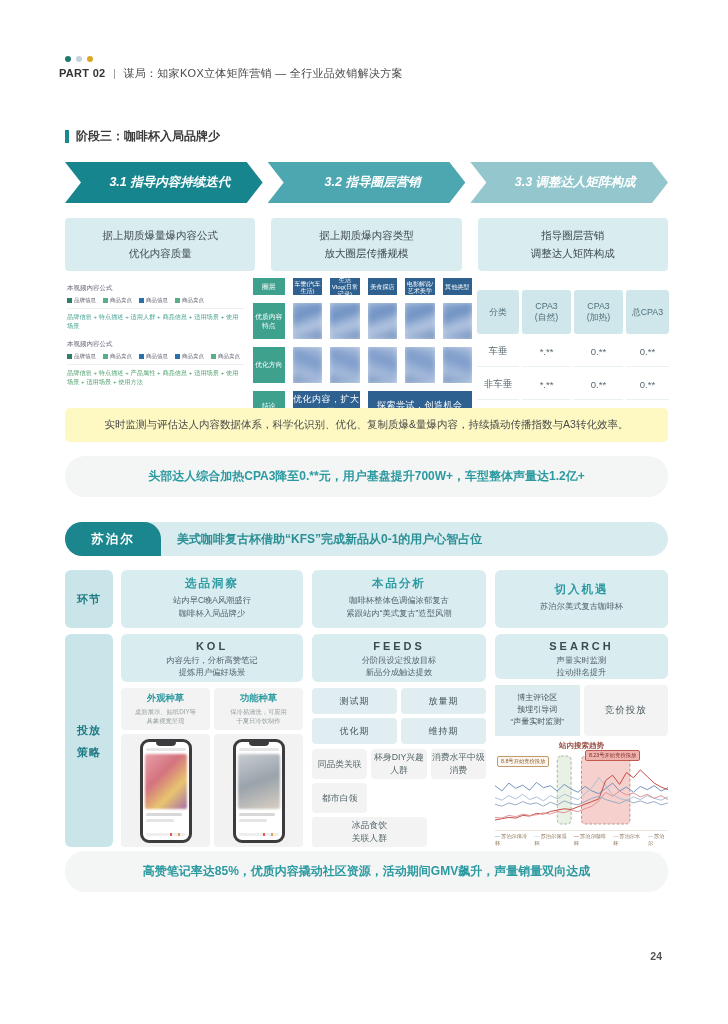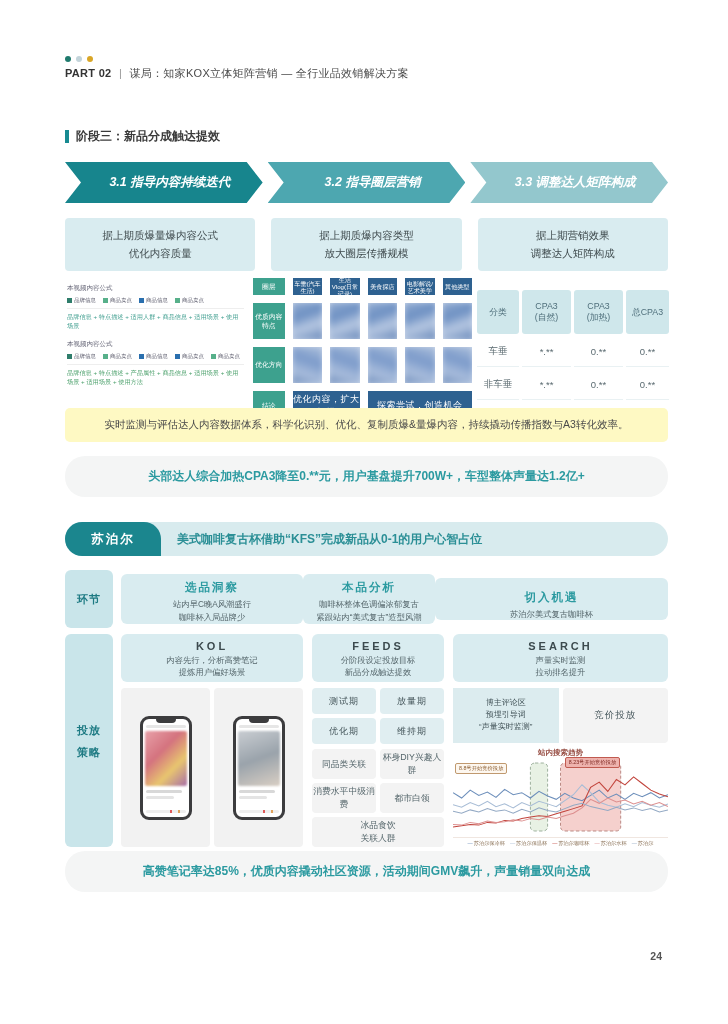--- a/index.html
+++ b/index.html
@@ -4,21 +4,21 @@
 <style>
   * { margin:0; padding:0; box-sizing:border-box; }
   html,body { background:#fff; }
   body { width:728px; height:1024px; position:relative; font-family:"Liberation Sans","DejaVu Sans",sans-serif; color:#3f4a4d; overflow:hidden; }
   .content { position:absolute; left:65px; width:603px; }
 
   
   .dots { position:absolute; top:56px; left:65px; display:flex; gap:5px; }
   .dots span { width:6px; height:6px; border-radius:50%; display:inline-block; }
   .dot1 { background:#1f7a6d; } .dot2 { background:#c3d4da; } .dot3 { background:#d9a627; }
-  .part-line { position:absolute; top:66px; left:65px; font-size:11px; color:#4a4a4a; letter-spacing:.3px; }
+  .part-line { position:absolute; top:66px; left:59px; font-size:11px; color:#4a4a4a; letter-spacing:.3px; }
   .part-line b { color:#333; }
   .part-line .div { color:#999; margin:0 4px; }
 
   .section-title { position:absolute; top:128px; left:65px; display:flex; align-items:center; font-size:12px; font-weight:bold; color:#3a3a3a; }
   .section-title .bar { width:4px; height:13px; background:#178a91; margin-right:7px; }
 
   
   .arrows { top:162px; display:flex; gap:5px; }
   .arrow { flex:1; height:41px; color:#fff; font-weight:bold; font-size:12.5px; display:flex; align-items:center; justify-content:center; padding-left:12px;
     clip-path:polygon(0 0, calc(100% - 16px) 0, 100% 50%, calc(100% - 16px) 100%, 0 100%, 16px 50%);font-style:italic; }
@@ -71,25 +71,25 @@
   .case-header { top:522px; height:34px; position:absolute; }
   .case-bar { position:absolute; left:0; right:0; height:34px; background:#d8ebee; border-radius:17px; display:flex; align-items:center; padding-left:112px; font-size:12px; font-weight:bold; color:#2b8f96; }
   .case-badge { position:absolute; left:0; top:0; width:96px; height:34px; background:#1b868e; border-radius:17px 17px 0 17px; color:#fff; font-weight:bold; font-size:12.5px; display:flex; align-items:center; justify-content:center; letter-spacing:2px; z-index:2; }
 
   
   .case-grid { top:570px; display:flex; gap:8px; }
   .left-labels { width:48px; display:flex; flex-direction:column; gap:6px; }
   .lab-box { background:#c9e5ea; border-radius:6px; color:#1d7a83; font-weight:bold; font-size:11px; display:flex; flex-direction:column; align-items:center; justify-content:center; letter-spacing:1px; line-height:2; }
   .lab-row1 { height:58px; } .lab-row2 { flex:1; }
   .cols { flex:1; display:flex; flex-direction:column; }
-  .stage-row { display:flex; height:58px; margin-bottom:6px;align-items:center; }
+  .stage-row { display:flex; gap:9px; height:58px; margin-bottom:6px; }
   .stage-box { background:#d9ecf0; border-radius:6px; text-align:center; padding-top:6px; }
   .stage-box .st { color:#2b9aa0; font-weight:bold; font-size:11.5px; letter-spacing:2px; margin-bottom:3px; }
   .stage-box .sl { font-size:8.3px; color:#55666b; line-height:1.55; }
-  .w1 { width:182px; } .w2 { width:132px; } .w3 { flex:1; }
+  .w1 { width:182px; } .w2 { width:174px; } .w3 { flex:1; }
 
   .strat-row { display:flex; gap:9px; height:213px; }
   .strat-col { display:flex; flex-direction:column; }
   .ch-box { background:#d9ecf0; border-radius:6px; text-align:center; height:48px; padding-top:6px; margin-bottom:6px; }
   .ch-box .st { font-weight:bold; font-size:11px; color:#3c4a4e; letter-spacing:3px; margin-bottom:2px; }
   .ch-box .sl { font-size:8.3px; color:#55666b; line-height:1.5; }
 
   .kol-subs { display:flex; gap:4px; height:42px; margin-bottom:4px; }
   .seed-box { flex:1; background:#f3f3f3; border-radius:4px; text-align:center; padding-top:4px; }
   .seed-box .st { color:#2b9aa0; font-weight:bold; font-size:9.3px; margin-bottom:2px; }
@@ -101,21 +101,21 @@
   .phone .topbar { position:absolute; top:6px; left:3px; right:3px; height:3px; background:#e6e6e6; border-radius:2px; }
   .phone .img { position:absolute; top:12px; left:2px; right:2px; height:55px; border-radius:2px; filter:blur(1.2px); }
   .img-a { background:linear-gradient(135deg,#e8a0a8,#d4737f 38%,#e8c56f 68%,#a96fa8); }
   .img-b { background:linear-gradient(160deg,#c9cdd2,#9aa3ab 50%,#d9cfc4); }
   .phone .cap1 { position:absolute; top:71px; left:3px; width:36px; height:3px; background:#d8d8d8; border-radius:2px; }
   .phone .cap2 { position:absolute; top:77px; left:3px; width:28px; height:3px; background:#e4e4e4; border-radius:2px; }
   .phone .eng { position:absolute; bottom:4px; left:3px; right:3px; height:3px; background:linear-gradient(90deg,#eee 60%,#e05a5a 60%,#e05a5a 66%,#eee 66%,#eee 80%,#e0a15a 80%,#e0a15a 86%,#eee 86%); border-radius:2px; }
 
   .period-grid { display:grid; grid-template-columns:1fr 1fr; gap:4px; height:56px; margin-bottom:5px; }
   .period { background:#e0eef1; border-radius:4px; display:flex; align-items:center; justify-content:center; font-size:9px; color:#44555a; letter-spacing:1px; }
-  .aud-grid { flex:1; display:grid; grid-template-columns:1fr 1fr; grid-auto-rows:1fr; gap:4px; }
+  .aud-grid { flex:1; display:grid; grid-template-columns:1fr 1fr 1fr; grid-auto-rows:1fr; gap:4px; }
   .aud { background:#f3f3f3; border-radius:4px; display:flex; align-items:center; justify-content:center; font-size:8.8px; color:#55666b; text-align:center; white-space:pre-line; line-height:1.45; }
   .aud-wide { grid-column:1 / span 2; }
 
   .search-subs { display:flex; gap:4px; height:56px; margin-bottom:5px; }
   .sr-box1 { flex:1; background:#dcecef; border-radius:0; display:flex; flex-direction:column; align-items:center; justify-content:center; font-size:8px; color:#44555a; line-height:1.5; text-align:center; }
   .sr-box2 { flex:1; background:#f3f3f3; border-radius:4px; display:flex; align-items:center; justify-content:center; font-size:9.5px; color:#44555a; letter-spacing:1px; }
 
   .chart { flex:1; position:relative; }
   .chart-title { text-align:center; font-size:7.5px; color:#9a5248; font-weight:bold; margin-bottom:1px; }
   .chart-body { position:relative; height:76px; }
@@ -139,40 +139,40 @@
   <span class="dot2"></span>
   <span class="dot3"></span>
 </div>
 <div class="part-line">
   <b>PART 02</b>
   <span class="div">|</span>
   <span>谋局：知家KOX立体矩阵营销 — 全行业品效销解决方案</span>
 </div>
 <div class="section-title">
   <span class="bar"></span>
-  <span>阶段三：新品分成触达提效</span>
+  <span>阶段三：咖啡杯入局品牌少</span>
 </div>
 
 <div class="content arrows">
   <div class="arrow" style="background: rgb(23, 133, 141);">3.1 指导内容持续迭代</div>
   <div class="arrow" style="background: rgb(77, 167, 176);">3.2 指导圈层营销</div>
   <div class="arrow" style="background: rgb(147, 199, 205);">3.3 调整达人矩阵构成</div>
 </div>
 
 <div class="content tri-boxes">
   <div class="tri-box">
     <div>据上期质爆量爆内容公式</div>
     <div>优化内容质量</div>
   </div>
   <div class="tri-box">
     <div>据上期质爆内容类型</div>
     <div>放大圈层传播规模</div>
   </div>
   <div class="tri-box">
-    <div>据上期营销效果</div>
+    <div>指导圈层营销</div>
     <div>调整达人矩阵构成</div>
   </div>
 </div>
 
 <div class="content mid-band">
 
   <div class="formula-inset">
     <div class="b1">
       <div class="f-title">本视频内容公式</div>
       <div class="f-legend">
@@ -301,20 +301,32 @@
       </div>
     </div>
 
     <div class="strat-row">
 
       <div class="strat-col w1">
         <div class="ch-box">
           <div class="st">KOL</div>
           <div class="sl">内容先行，分析高赞笔记</div>
           <div class="sl">提炼用户偏好场景</div>
+        </div>
+        <div class="kol-subs">
+          <div class="seed-box">
+            <div class="st">外观种草</div>
+            <div class="sl">桌面展示、贴纸DIY等</div>
+            <div class="sl">具象视觉呈现</div>
+          </div>
+          <div class="seed-box">
+            <div class="st">功能种草</div>
+            <div class="sl">保冷易清洗，可应用</div>
+            <div class="sl">于夏日冷饮制作</div>
+          </div>
         </div>
         <div class="phones">
           <div class="phone-card">
             <div class="phone">
               <span class="notch"></span>
                 <span class="topbar"></span>
               <span class="img img-a"></span>
               <span class="cap1"></span>
                 <span class="cap2"></span>
                 <span class="eng"></span>

